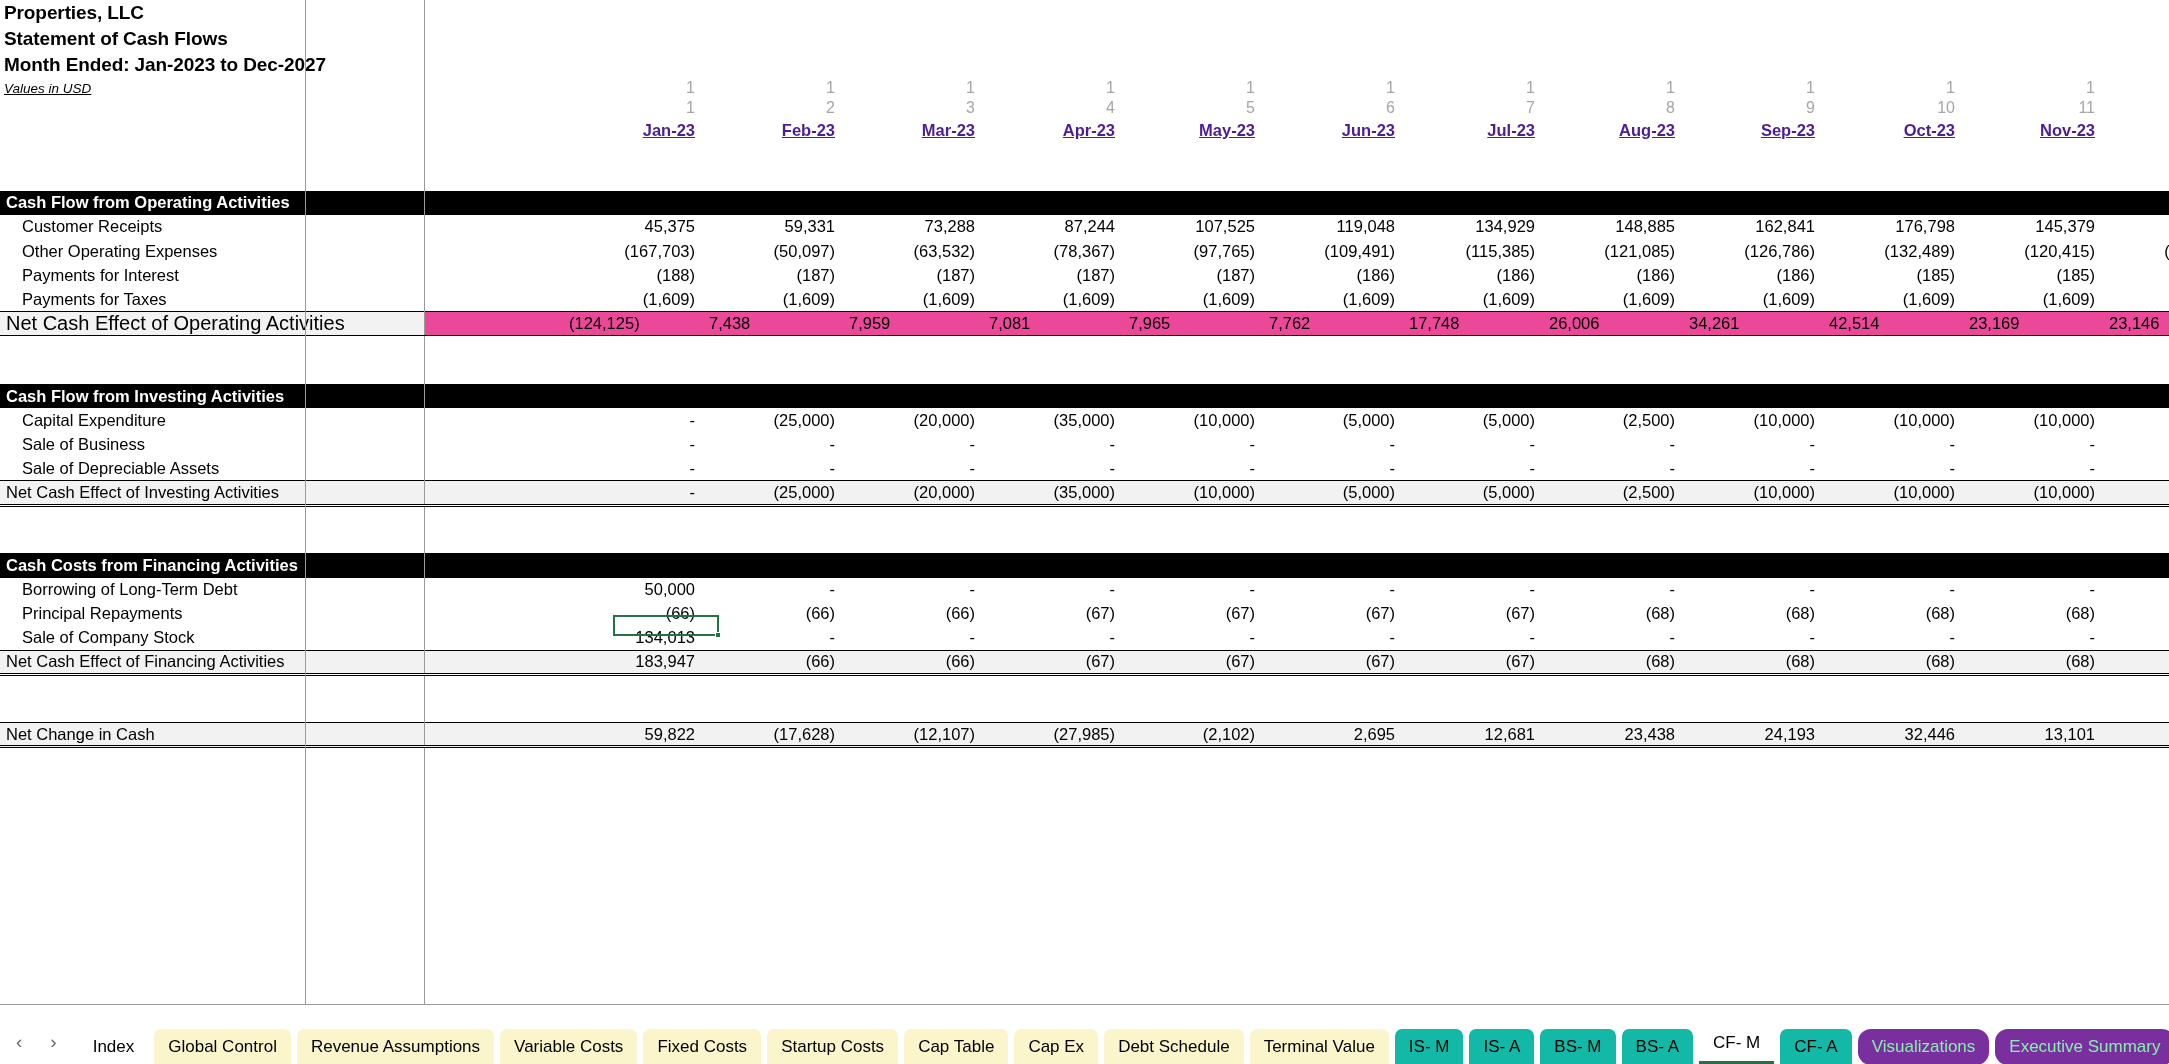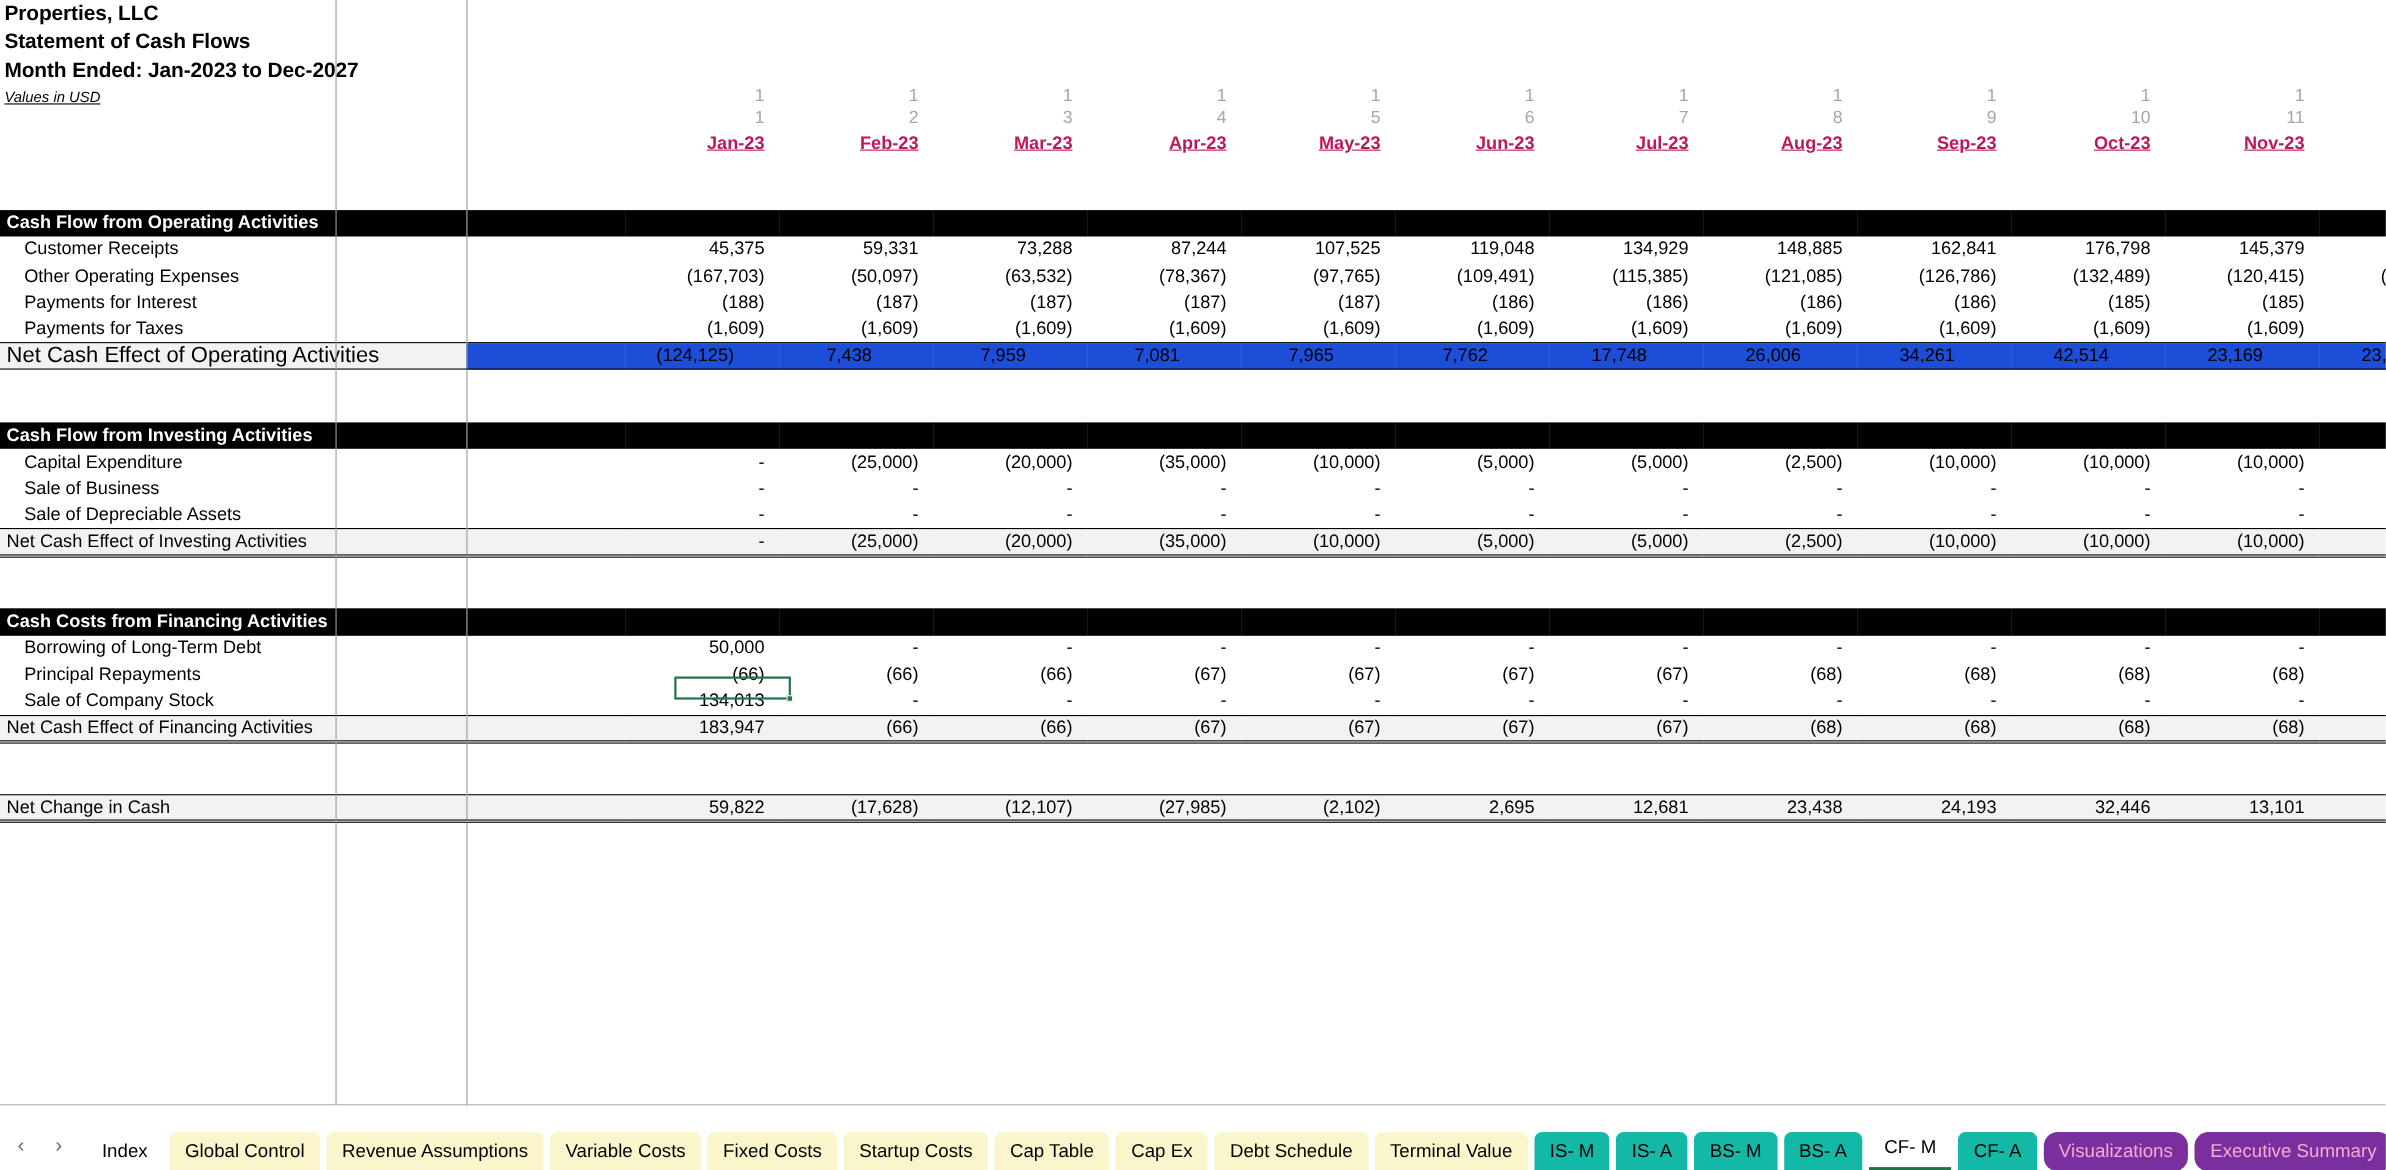--- a/index.html
+++ b/index.html
@@ -64,21 +64,21 @@
     color: #a6a6a6;
     font-size: 16px;
     padding-right: 14px !important;
   }
   .hdr-mon {
     text-align: right;
     font-weight: bold;
     font-size: 16.5px;
     text-decoration: underline;
     padding-right: 14px !important;
-    color: #be185d;
+    color: #4c1d95;
   }
 
   
   .panediv { border-right: 1px solid #9a9a9a; }
 
   
   .sect {
     background: #000000;
     color: #ffffff;
     font-weight: bold;
@@ -101,26 +101,26 @@
 
   
   .tot-label {
     padding-left: 6px !important;
     font-size: 20px;
     border-top: 1px solid #000;
     border-bottom: 1px solid #000;
     background: #f2f2f2;
   }
   .tot-num {
-    text-align: center;
+    text-align: left;
     padding-right: 14px !important;
     font-size: 16.5px;
     border-top: 1px solid #000;
     border-bottom: 1px solid #000;
-    background: #1d4ed8;
+    background: #ec4899;
   }
   
   .tot2-label {
     padding-left: 6px !important;
     font-size: 16.5px;
     border-top: 1px solid #000;
     border-bottom: 3px double #000;
     background: #f2f2f2;
   }
   .tot2-num {
@@ -207,21 +207,21 @@
     font-size: 17px;
     border-radius: 7px 7px 0 0;
     white-space: nowrap;
     cursor: pointer;
     color: #000000;
     position: relative;
     top: 1px;
   }
   .tab.yellow { background: #fbf5cc; }
   .tab.grey   { background: #14b8a6; }
-  .tab.purple { background: #7a2f9e; color: #f9a8d4; border-radius: 13px; }
+  .tab.purple { background: #7a2f9e; color: #86efac; border-radius: 13px; }
   .tab.plain  { background: #ffffff; }
   .tab.active {
     background: #ffffff;
     font-weight: normal;
     border-bottom: 3px solid #217346;
     height: 40px;
     top: 0;
   }
 </style>
 </head>

